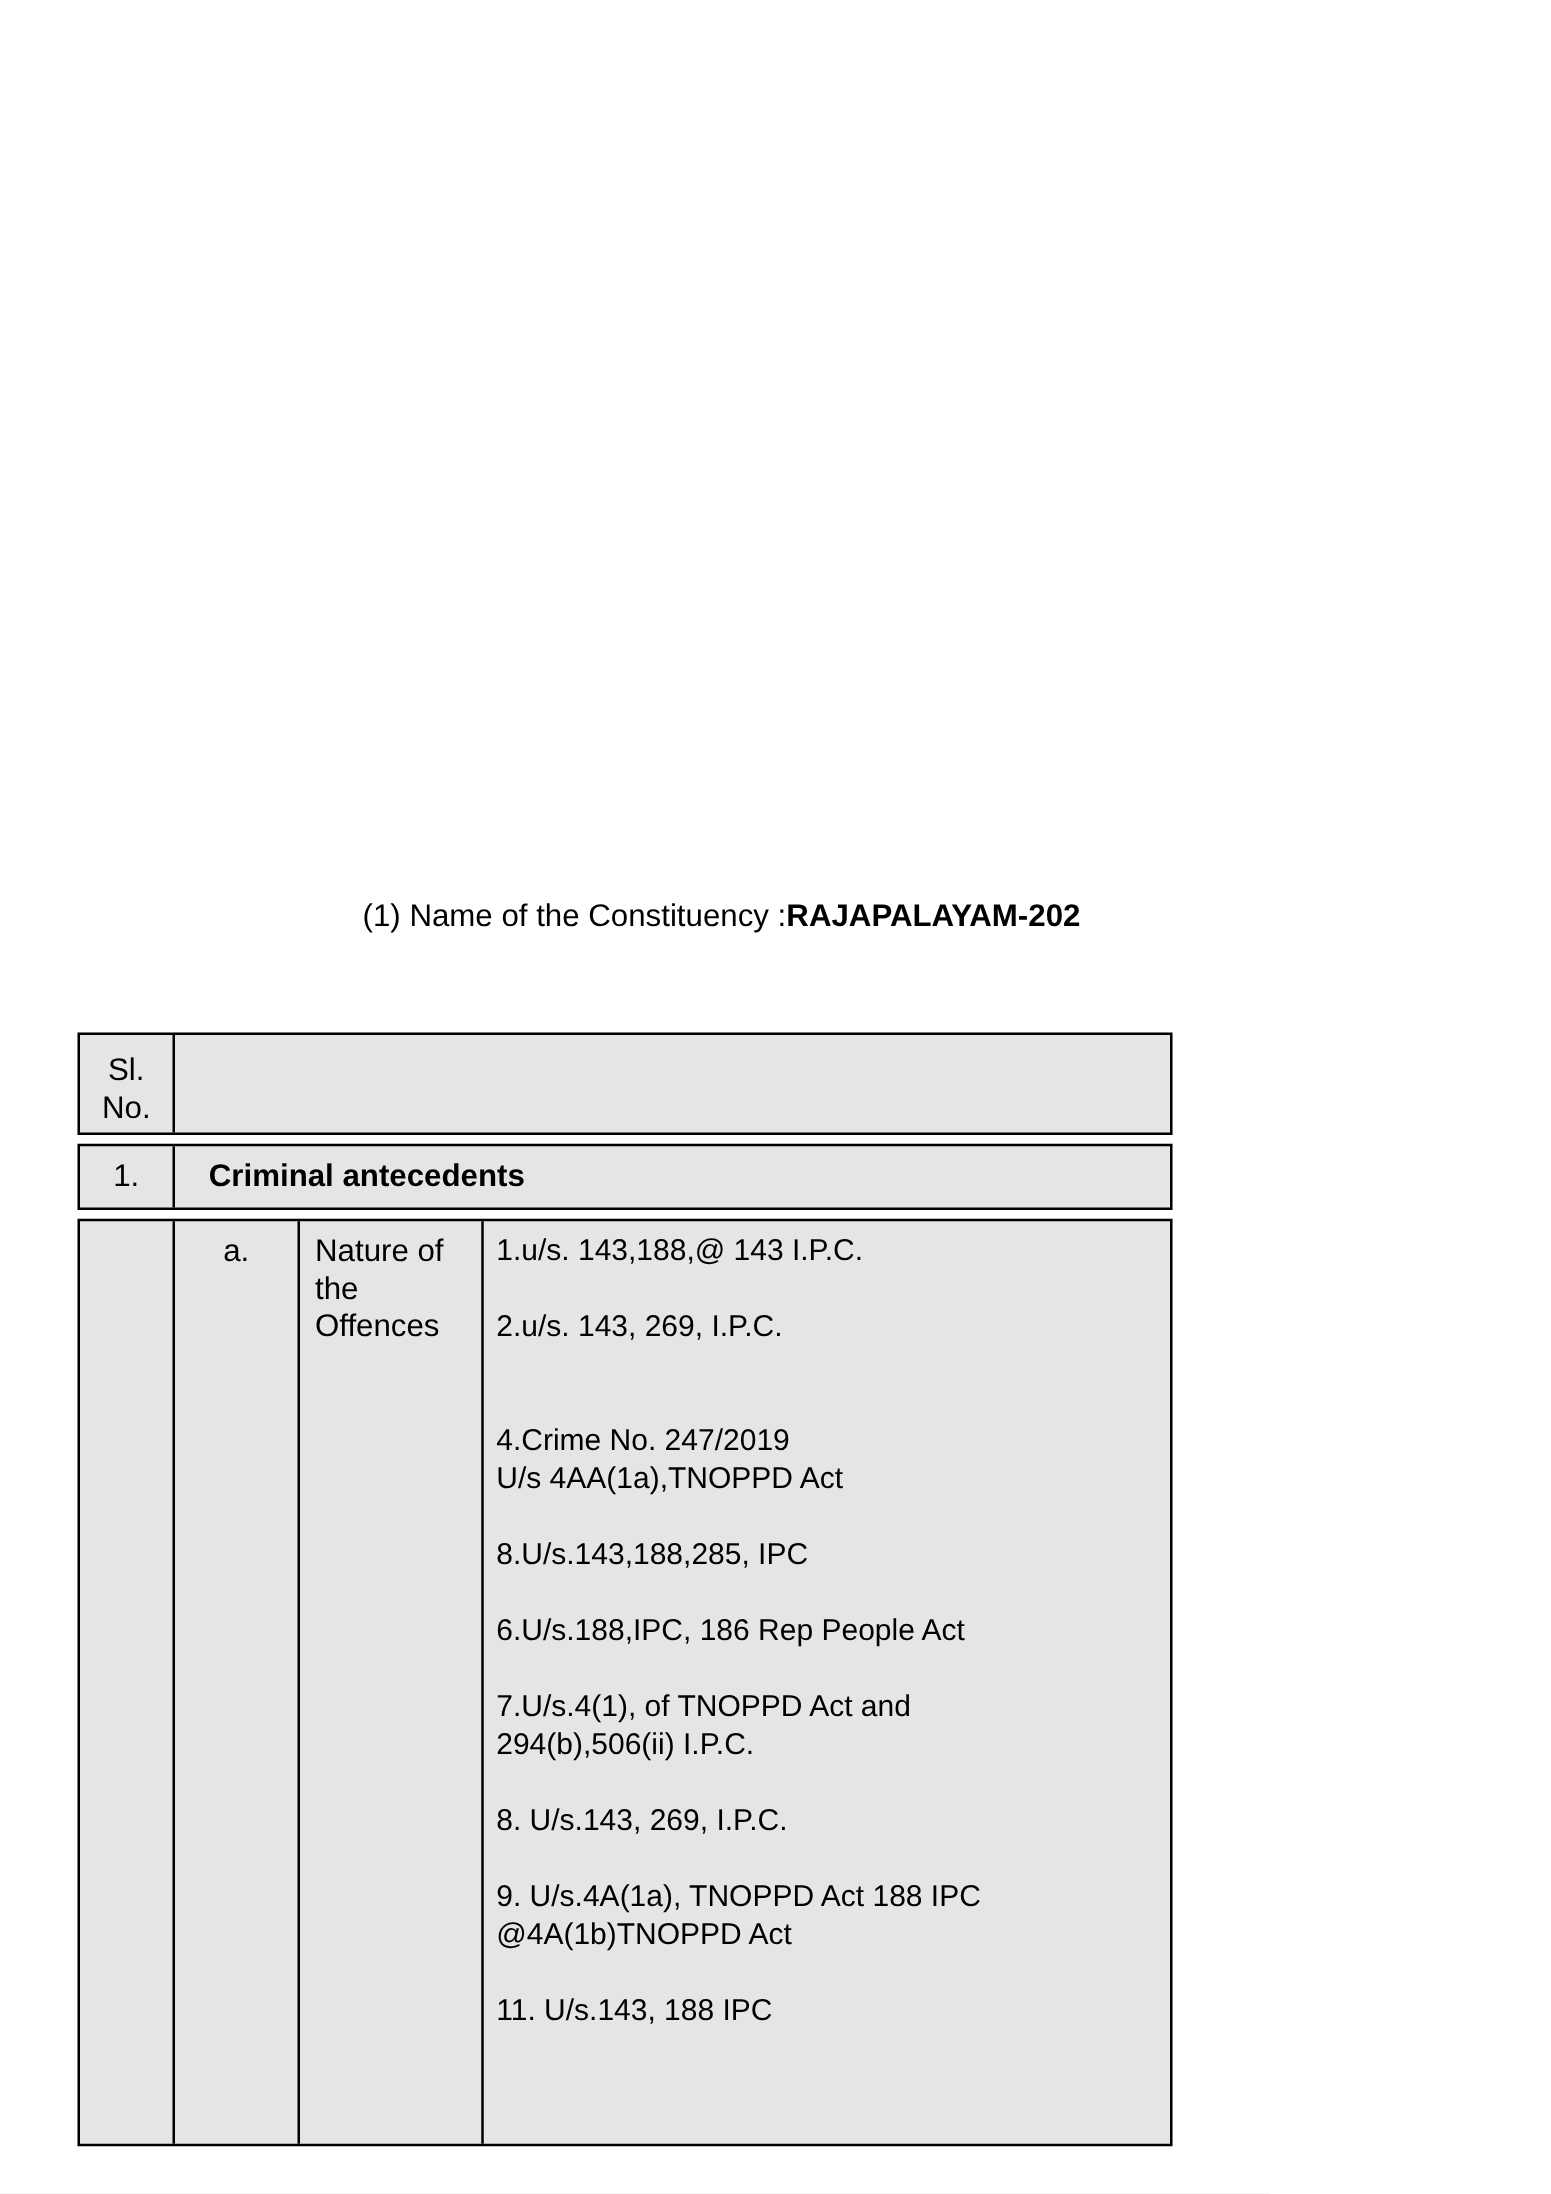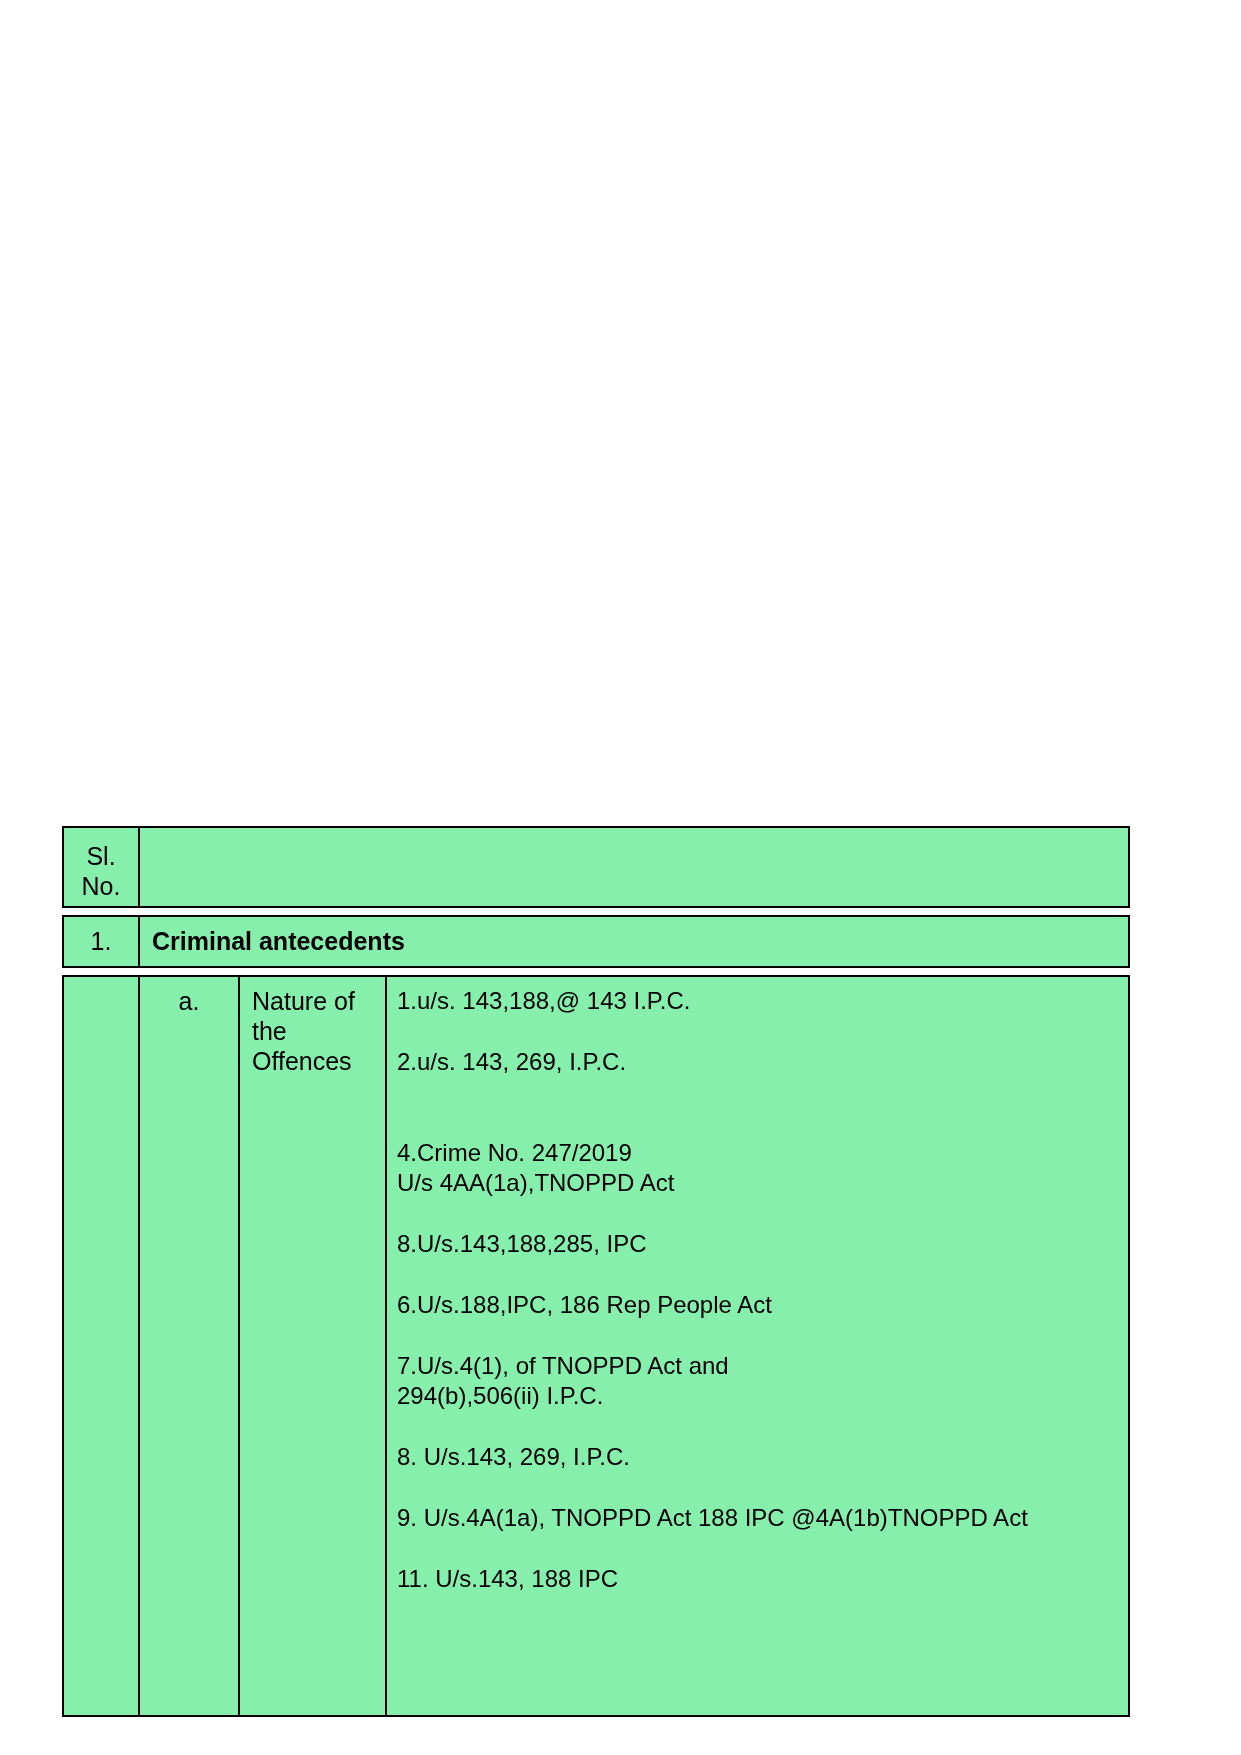--- a/index.html
+++ b/index.html
@@ -16,60 +16,63 @@
     font-size:25px;
     line-height:30px;
     white-space:nowrap;
   }
   .heading-1{left:290px;top:718px;}
   .heading-2{left:280px;top:791px;}
   .heading strong{font-weight:bold;}
   .trow{
     position:absolute;
     left:62px;
-    width:1068px;
+    width:876px;
     border:2px solid #000000;
     box-sizing:border-box;
     display:flex;
     align-items:stretch;
-    background:#86efac;
+    background:#e5e5e5;
   }
   .trow-header{top:826px;height:82px;}
   .trow-1{top:915px;height:53px;}
   .trow-a{top:975px;height:742px;}
   .cell{
     box-sizing:border-box;
     font-size:25px;
     line-height:30px;
     overflow:hidden;
   }
   .cell.bordered{border-right:2px solid #000000;}
   .c-sl{width:76px;flex:0 0 76px;text-align:center;}
   .c-letter{width:100px;flex:0 0 100px;text-align:center;padding-top:9px;}
   .c-nature{width:147px;flex:0 0 147px;padding:9px 16px 0 12px;white-space:pre-line;}
   .c-rest{flex:1 1 auto;}
   .header-sl{padding-top:13px;white-space:pre-line;}
   .row1-num{line-height:49px;}
-  .row1-title{font-weight:bold;padding-left:12px;line-height:49px;}
+  .row1-title{font-weight:bold;padding-left:12px;line-height:49px;margin-left:15px;}
   .c-offences{
     flex:1 1 auto;
     padding:9px 12px 12px 10px;
     font-size:24px;
   }
   .offence{
     margin:0 0 31px 0;
     white-space:pre-line;
     line-height:30px;
   }
 </style>
 </head>
 <body>
 
 <div class="page">
 
+  <div class="heading heading-1">
+    <span>(1) Name of the Constituency :</span><strong>RAJAPALAYAM-202</strong>
+  </div>
 
 
   <div class="trow trow-header">
     <div class="cell c-sl bordered header-sl">Sl.
 No.</div>
     <div class="cell c-rest"></div>
   </div>
 
   <div class="trow trow-1">
     <div class="cell c-sl bordered row1-num">1.</div>

